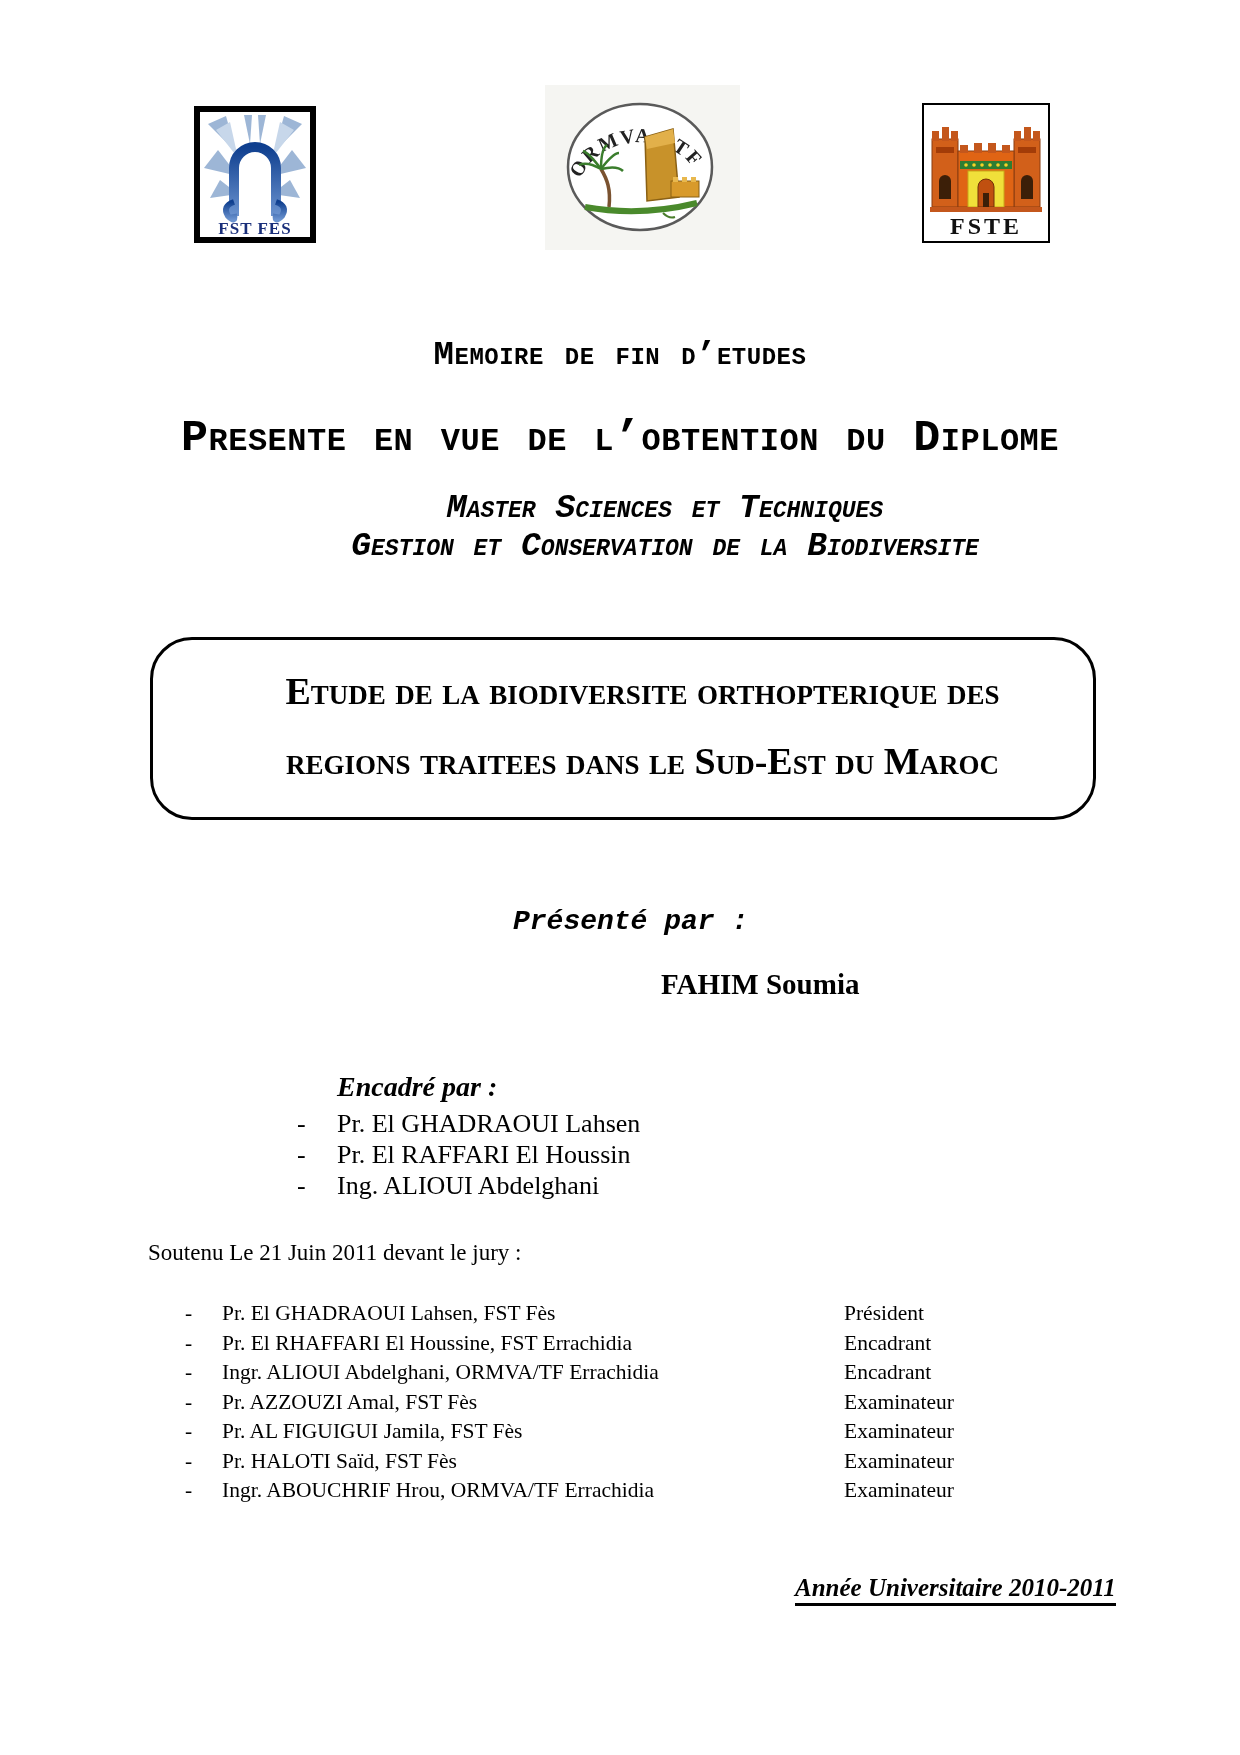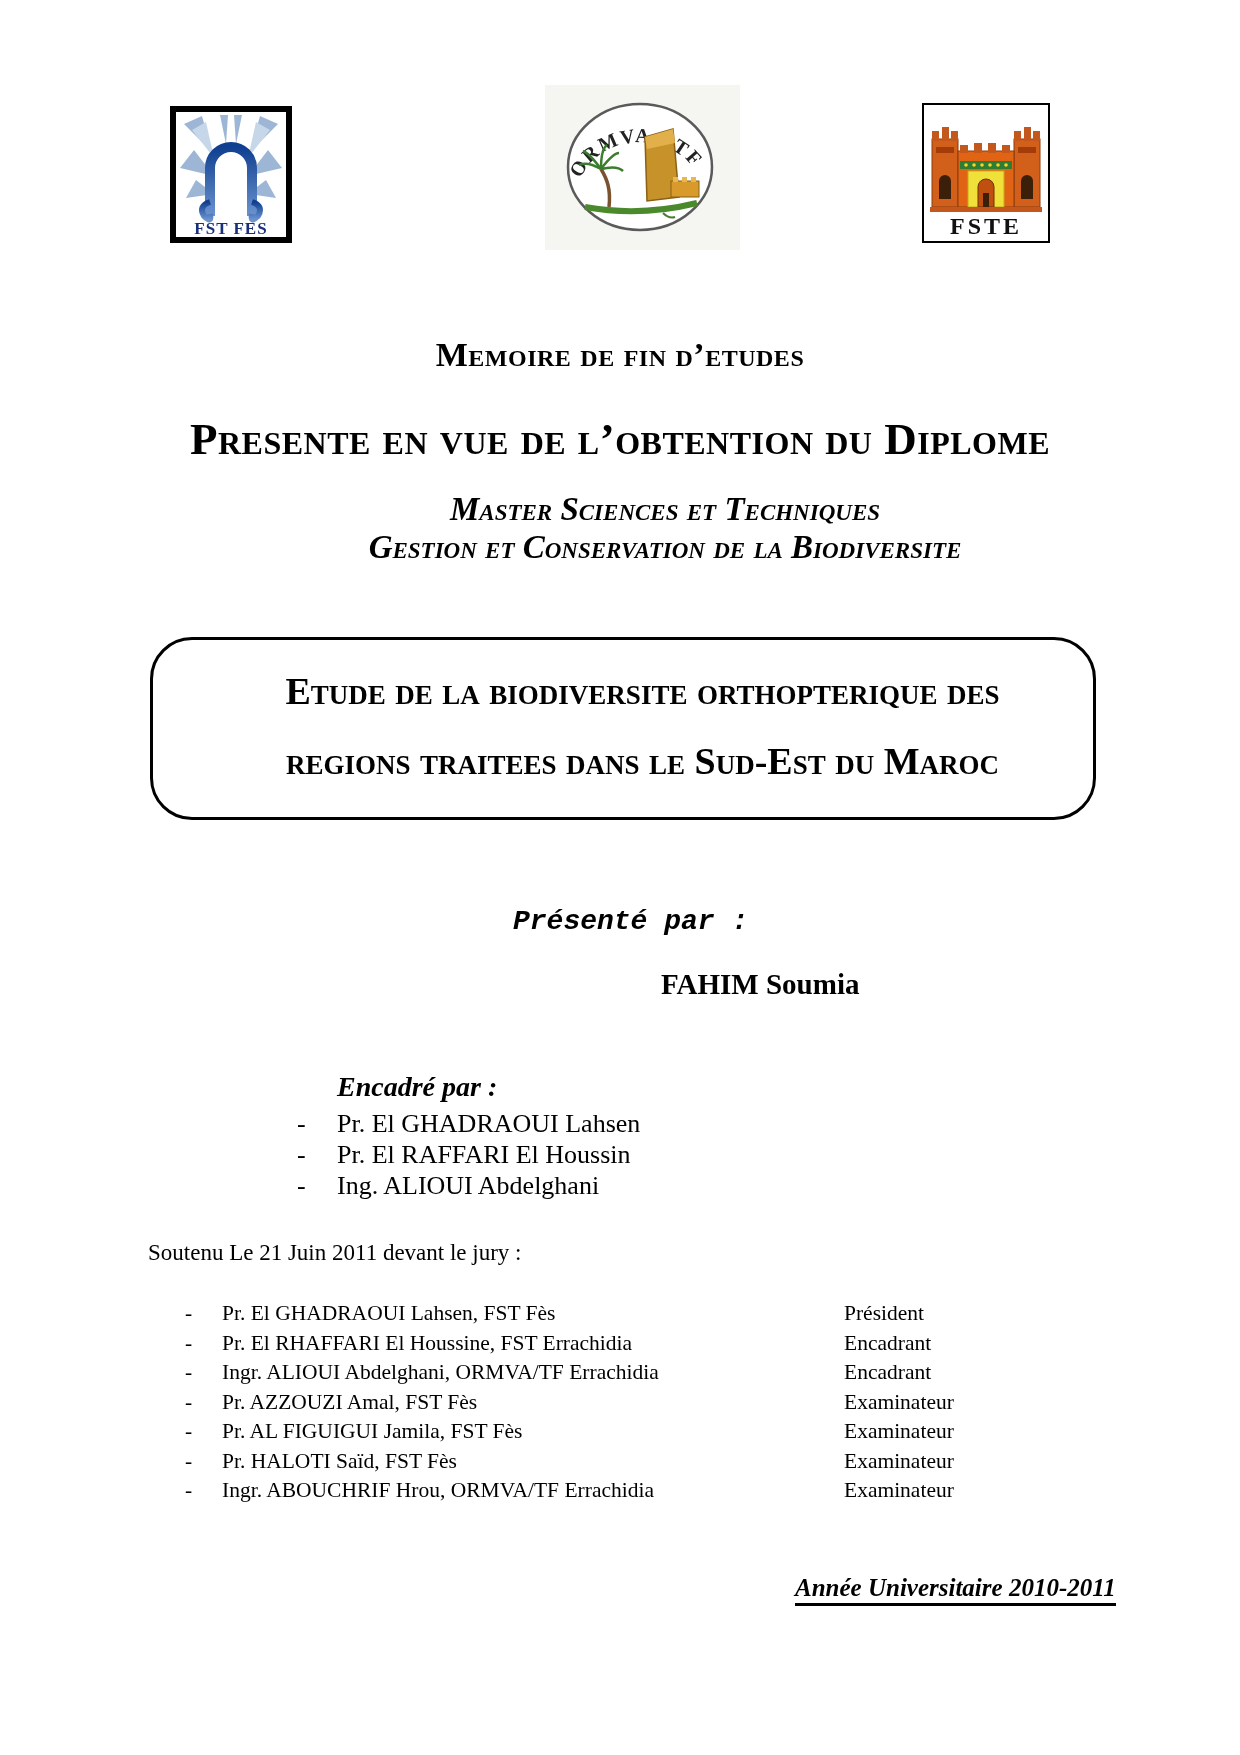--- a/index.html
+++ b/index.html
@@ -8,29 +8,30 @@
     width:1240px;height:1755px;
     margin:0 auto;
     background:#ffffff;
     font-family:"Liberation Serif", serif;
     color:#000;
     overflow:hidden;
   }
   .abs{position:absolute;}
 
   
-  .logo-fst{left:170px;top:106px;width:122px;height:177px;}
+  .logo-fst{left:194px;top:106px;width:122px;height:177px;}
   .logo-ormva{left:545px;top:85px;width:195px;height:165px;}
   .logo-fste{left:922px;top:103px;width:128px;height:140px;}
 
   
   .heading{
     left:0;width:1240px;text-align:center;
     font-weight:bold;font-variant:small-caps;
     white-space:nowrap;
+    font-family:Liberation Mono, monospace;
   }
   .h-memoire{top:336px;font-size:34px;letter-spacing:.5px;}
   .h-presente{top:413px;font-size:45px;letter-spacing:.5px;}
   .h-program{top:490px;font-size:33px;font-style:italic;line-height:38px;padding-left:45px;}
 
   
   .title-box{
     left:150px;top:637px;width:940px;height:177px;
     border:3px solid #000;border-radius:42px;
     text-align:center;

